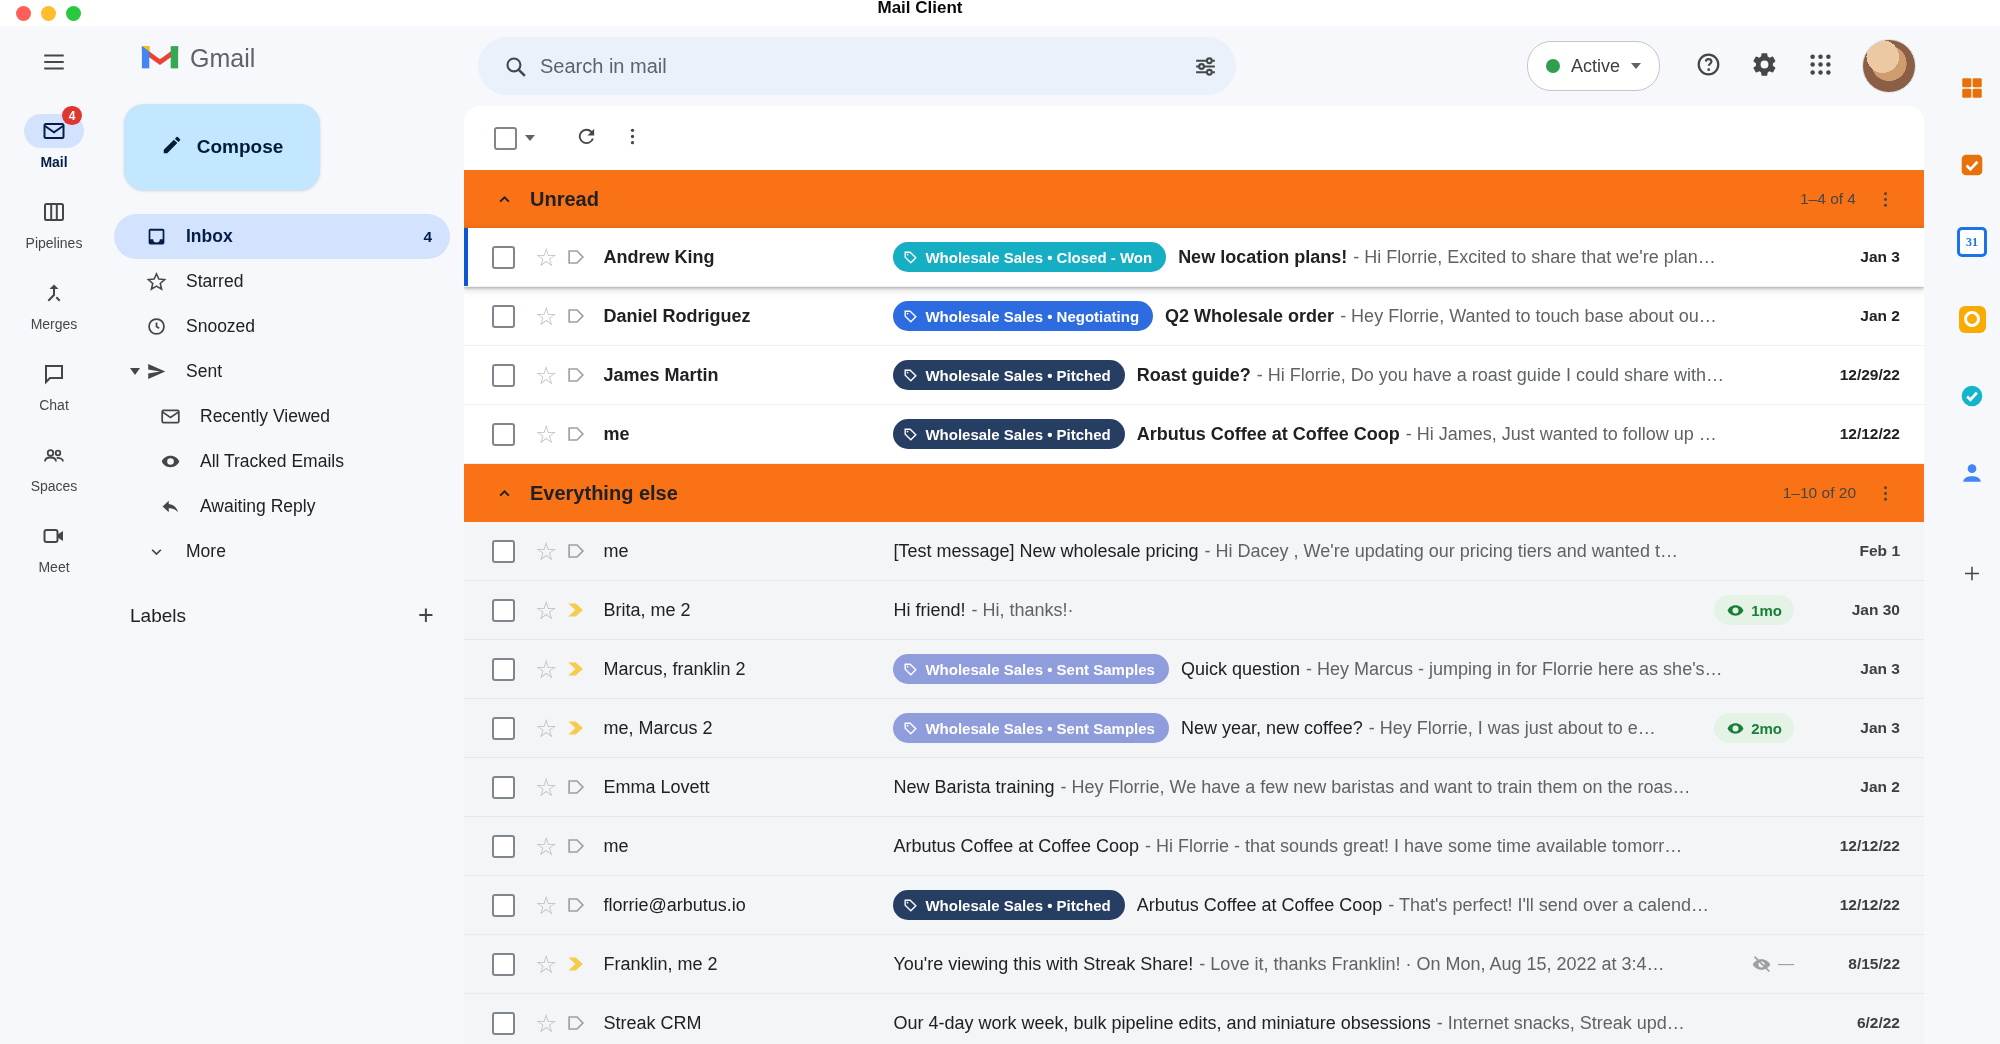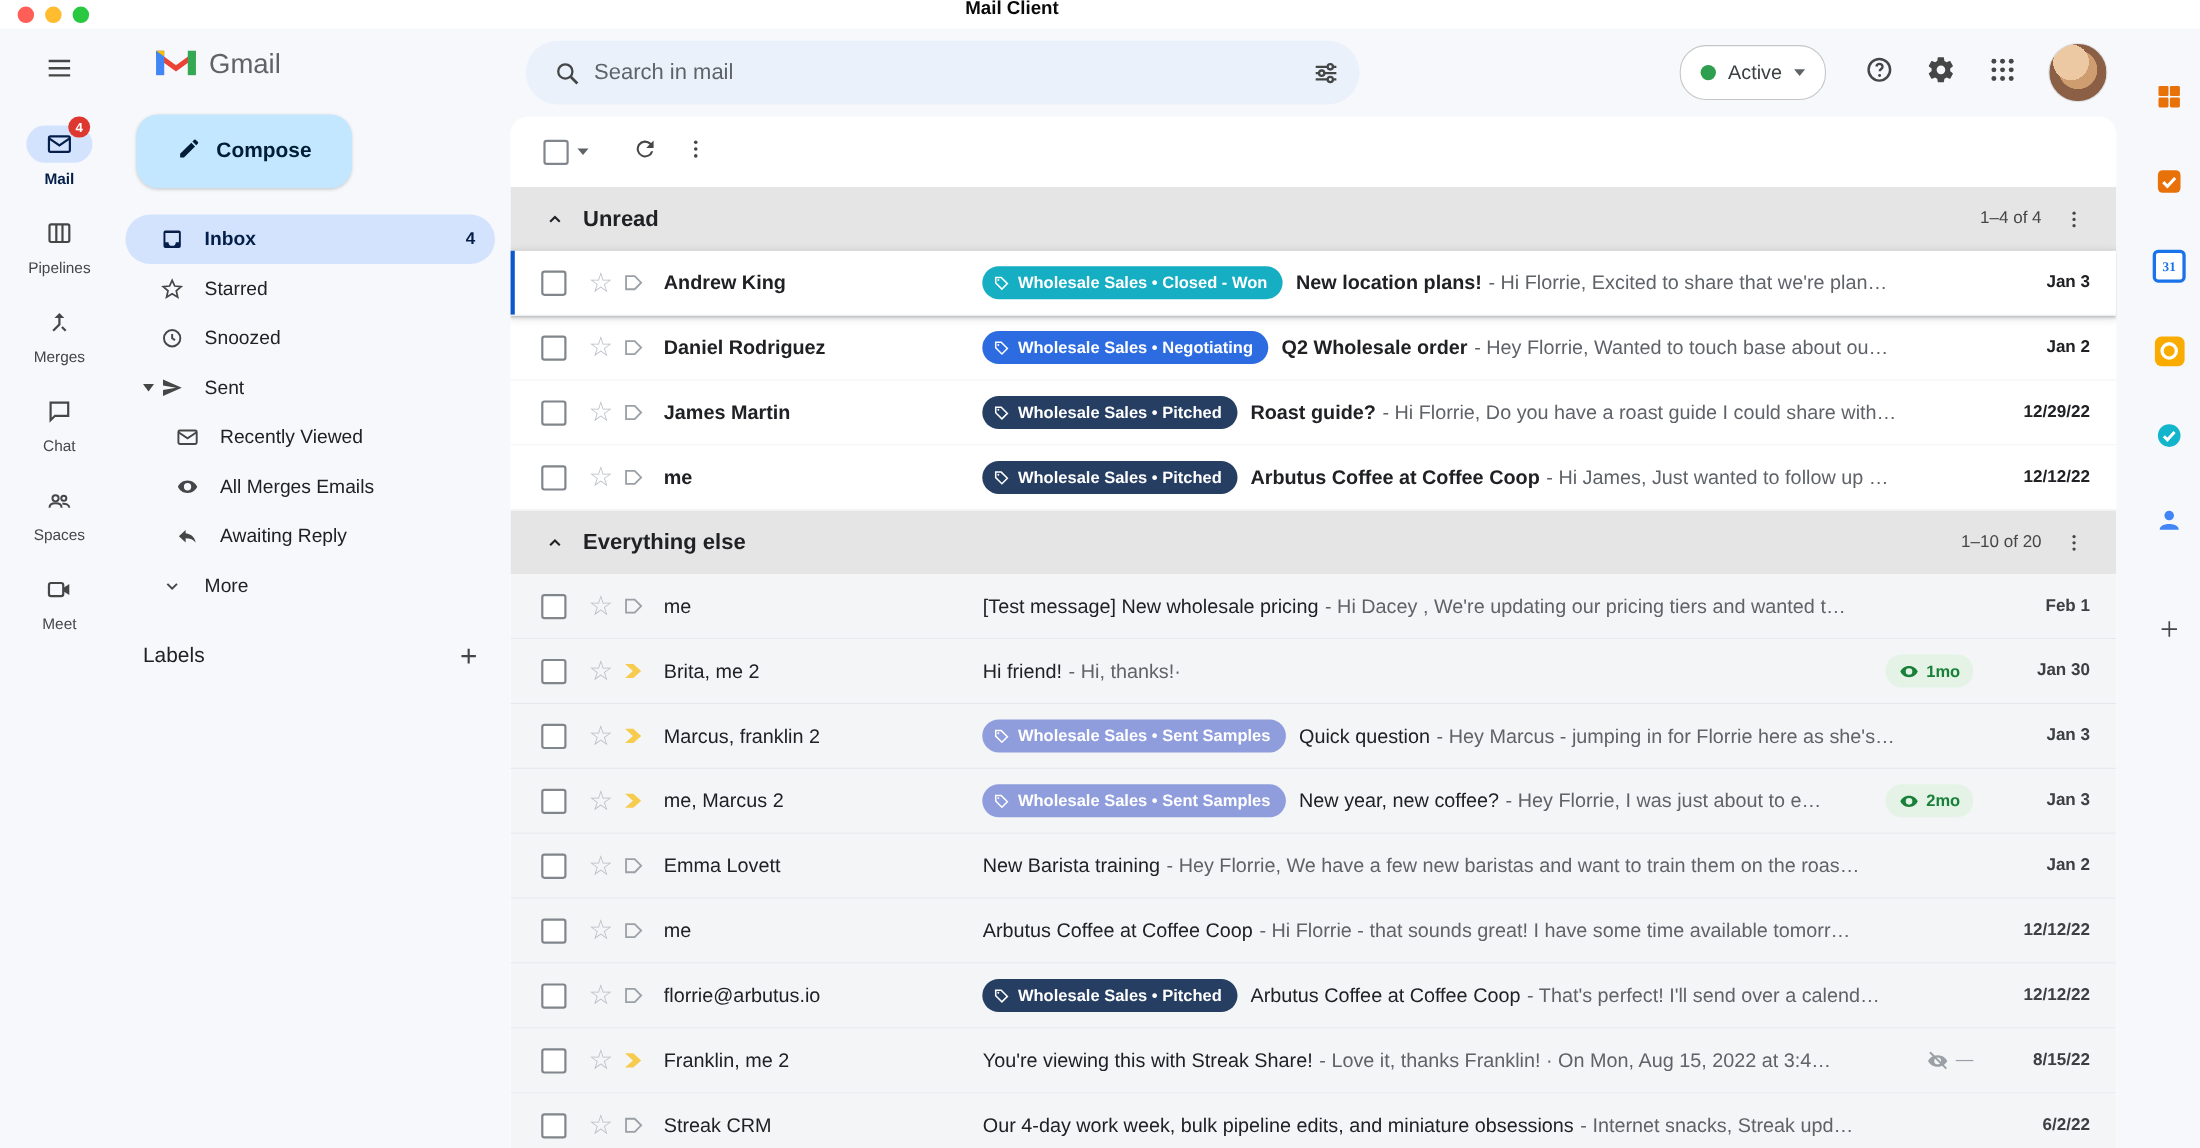--- a/index.html
+++ b/index.html
@@ -19,21 +19,21 @@
   .rail-pill{position:relative;width:60px;height:34px;border-radius:17px;display:flex;align-items:center;justify-content:center;color:#444746;}
   .rail-item.active .rail-pill{background:#d3e3fd;color:#041e49;}
   .rail-pill svg{width:24px;height:24px;}
   .rail-badge{position:absolute;top:-8px;right:2px;background:#de3730;color:#fff;font-size:12px;font-weight:700;min-width:12px;height:19px;border-radius:10px;display:flex;align-items:center;justify-content:center;padding:0 4px;}
   .rail-label{margin-top:6px;font-size:14px;color:#444746;}
   .rail-item.active .rail-label{font-weight:700;color:#041e49;}
   
   .sidebar{width:352px;flex:none;box-sizing:border-box;}
   .logo-row{height:64px;display:flex;align-items:center;padding-left:32px;gap:10px;}
   .gmail-word{font-size:25px;color:#5f6368;}
-  .compose{margin:14px 0 24px 16px;width:196px;height:67px;border-radius:20px;background:#c2e7ff;display:flex;align-items:center;justify-content:center;gap:14px;box-shadow:0 1px 3px rgba(0,0,0,.15);cursor:pointer;}
+  .compose{margin:14px 0 24px 16px;width:196px;height:86px;border-radius:20px;background:#c2e7ff;display:flex;align-items:center;justify-content:center;gap:14px;box-shadow:0 1px 3px rgba(0,0,0,.15);cursor:pointer;}
   .compose svg{width:22px;height:22px;color:#001d35;}
   .compose-label{font-size:19px;font-weight:600;color:#001d35;}
   .nav{margin:0 10px 0 6px;}
   .nav-item{display:flex;align-items:center;height:45px;border-radius:23px;padding:0 18px 0 12px;cursor:pointer;}
   .nav-pre{width:18px;flex:none;display:flex;align-items:center;justify-content:center;}
   .tri-down{width:0;height:0;border-left:5px solid transparent;border-right:5px solid transparent;border-top:7px solid #444746;}
   .nav-ic{width:26px;flex:none;display:flex;margin:0 14px 0 2px;color:#444746;}
   .nav-ic svg{width:21px;height:21px;}
   .nav-label{font-size:17.5px;flex:1;white-space:nowrap;overflow:hidden;}
   .nav-count{font-size:15.5px;color:#444746;}
@@ -64,21 +64,21 @@
           background:radial-gradient(circle at 38% 32%,#ecc9a2 0 34%,#b3806049 0 0),
                      radial-gradient(circle at 50% 45%,#d9a876 0 45%,#7a523a 46% 75%,#5b3c2a 76% 100%);
           border:1px solid #e0e3e7;box-sizing:border-box;}
   .card{flex:1;background:#fff;border-radius:16px 16px 0 0;margin:0 20px 0 4px;overflow:hidden;display:flex;flex-direction:column;}
   .toolbar{height:64px;flex:none;display:flex;align-items:center;padding-left:30px;color:#444746;}
   .cb{width:19px;height:19px;border:2px solid #80868b;border-radius:3px;display:inline-block;background:#fff;cursor:pointer;flex:none;box-sizing:content-box;}
   .toolbar .caret{margin-left:8px;cursor:pointer;}
   .tb-btn{width:46px;height:46px;border-radius:50%;display:flex;align-items:center;justify-content:center;cursor:pointer;}
   .tb-btn svg{width:23px;height:23px;}
   .tb-refresh{margin-left:28px;}
-  .sec-hdr{height:58px;display:flex;align-items:center;padding:0 18px 0 30px;background:#e5e5e5;}
+  .sec-hdr{height:58px;display:flex;align-items:center;padding:0 18px 0 30px;background:#f97316;}
   .sec-collapse{width:32px;color:#202124;cursor:pointer;display:flex;}
   .sec-collapse svg{width:21px;height:21px;}
   .sec-title{font-size:20px;font-weight:700;color:#202124;margin-left:4px;}
   .sec-range{margin-left:auto;font-size:15.5px;color:#444746;}
   .sec-more{width:42px;height:42px;display:flex;align-items:center;justify-content:center;color:#444746;margin-left:8px;cursor:pointer;}
   .sec-more svg{width:21px;height:21px;}
   .row{height:58px;display:flex;align-items:center;padding:0 14px 0 16px;border-bottom:1px solid #eef1f3;position:relative;cursor:pointer;background:#fff;}
   .row .cb{margin:0 10px 0 12px;}
   .star{font-size:25px;color:#b9bec4;margin:0 8px 0 10px;line-height:1;cursor:pointer;flex:none;}
   .marker{width:28px;flex:none;display:flex;margin-right:10px;}
@@ -273,21 +273,21 @@
           </span>
           <span class="nav-label">Recently Viewed</span>
         </div>
         <div class="nav-item indent">
           <span class="nav-pre"></span>
           <span class="nav-ic">
             <svg viewBox="0 0 24 24">
               <path d="M12 5.5c-5 0-8.6 3.1-10 6.5 1.4 3.4 5 6.5 10 6.5s8.6-3.1 10-6.5c-1.4-3.4-5-6.5-10-6.5zm0 10.3a3.8 3.8 0 1 1 0-7.6 3.8 3.8 0 0 1 0 7.6z" fill="currentColor"></path>
             </svg>
           </span>
-          <span class="nav-label">All Merges Emails</span>
+          <span class="nav-label">All Tracked Emails</span>
         </div>
         <div class="nav-item indent">
           <span class="nav-pre"></span>
           <span class="nav-ic">
             <svg viewBox="0 0 24 24">
               <path d="M10 9V5.5L3 12l7 6.5V14c4.8 0 8.2 1.5 10.5 4.8C19.6 13.7 16.5 9.9 10 9z" fill="currentColor"></path>
             </svg>
           </span>
           <span class="nav-label">Awaiting Reply</span>
         </div>

